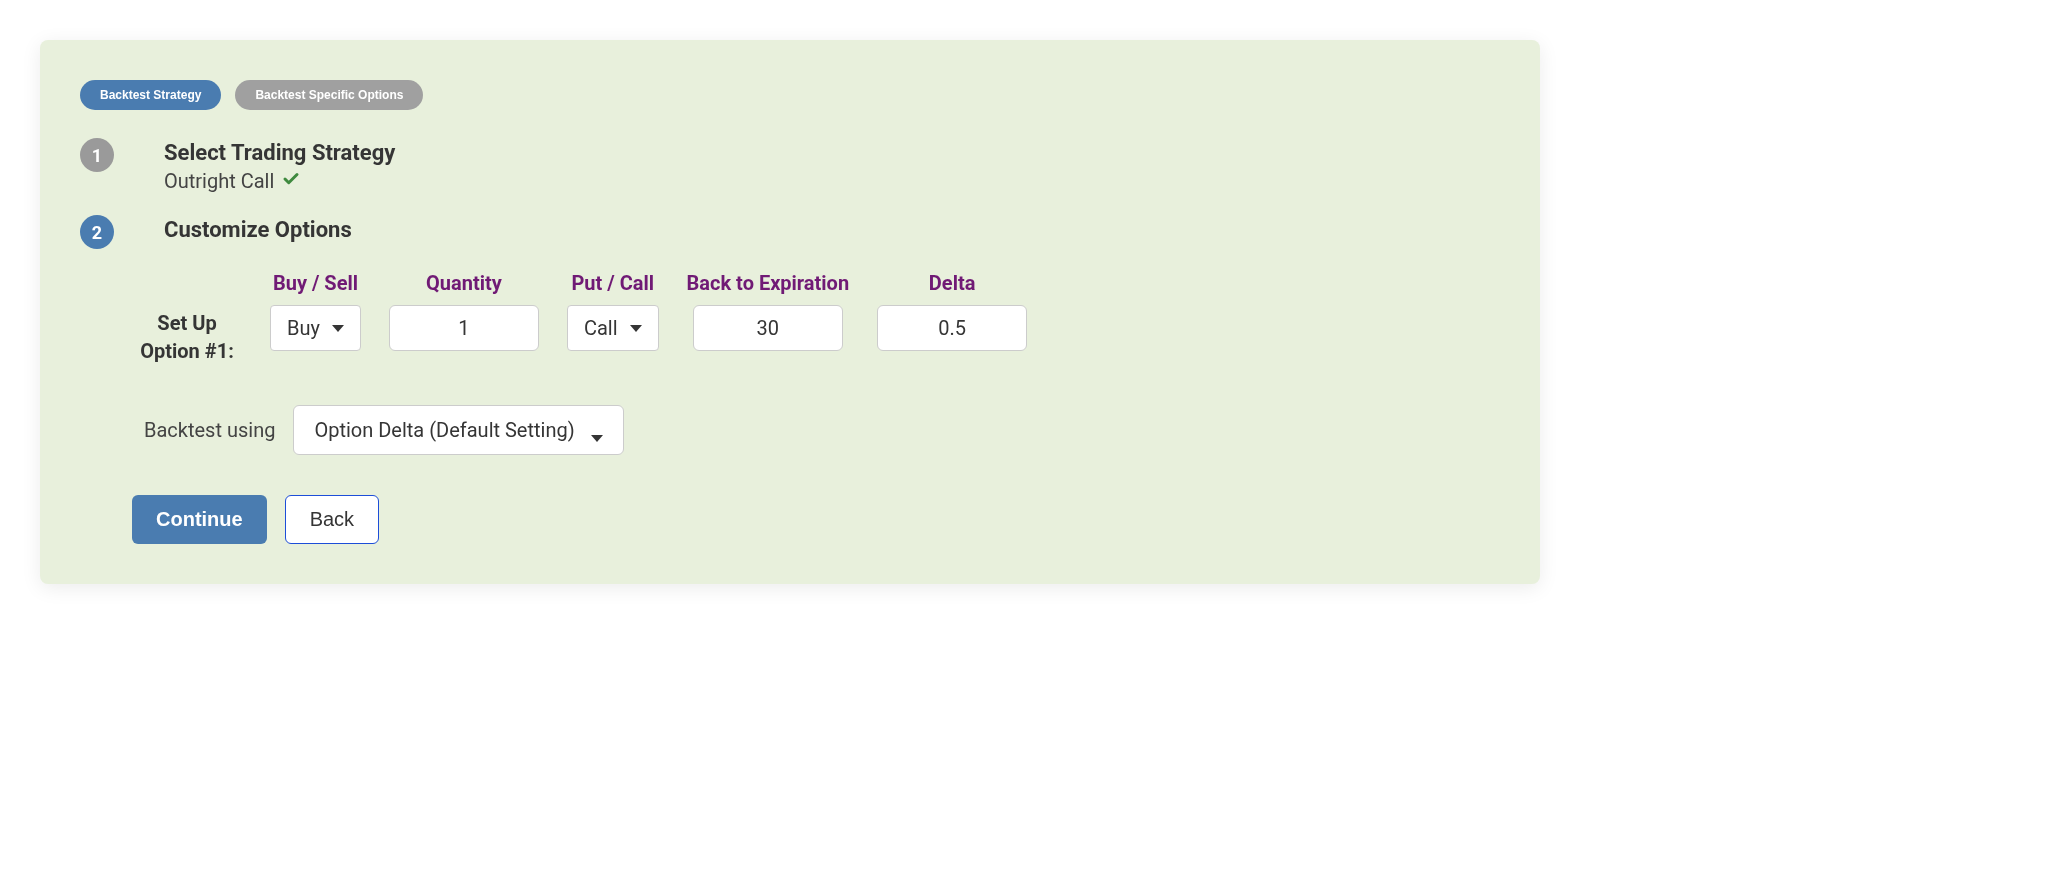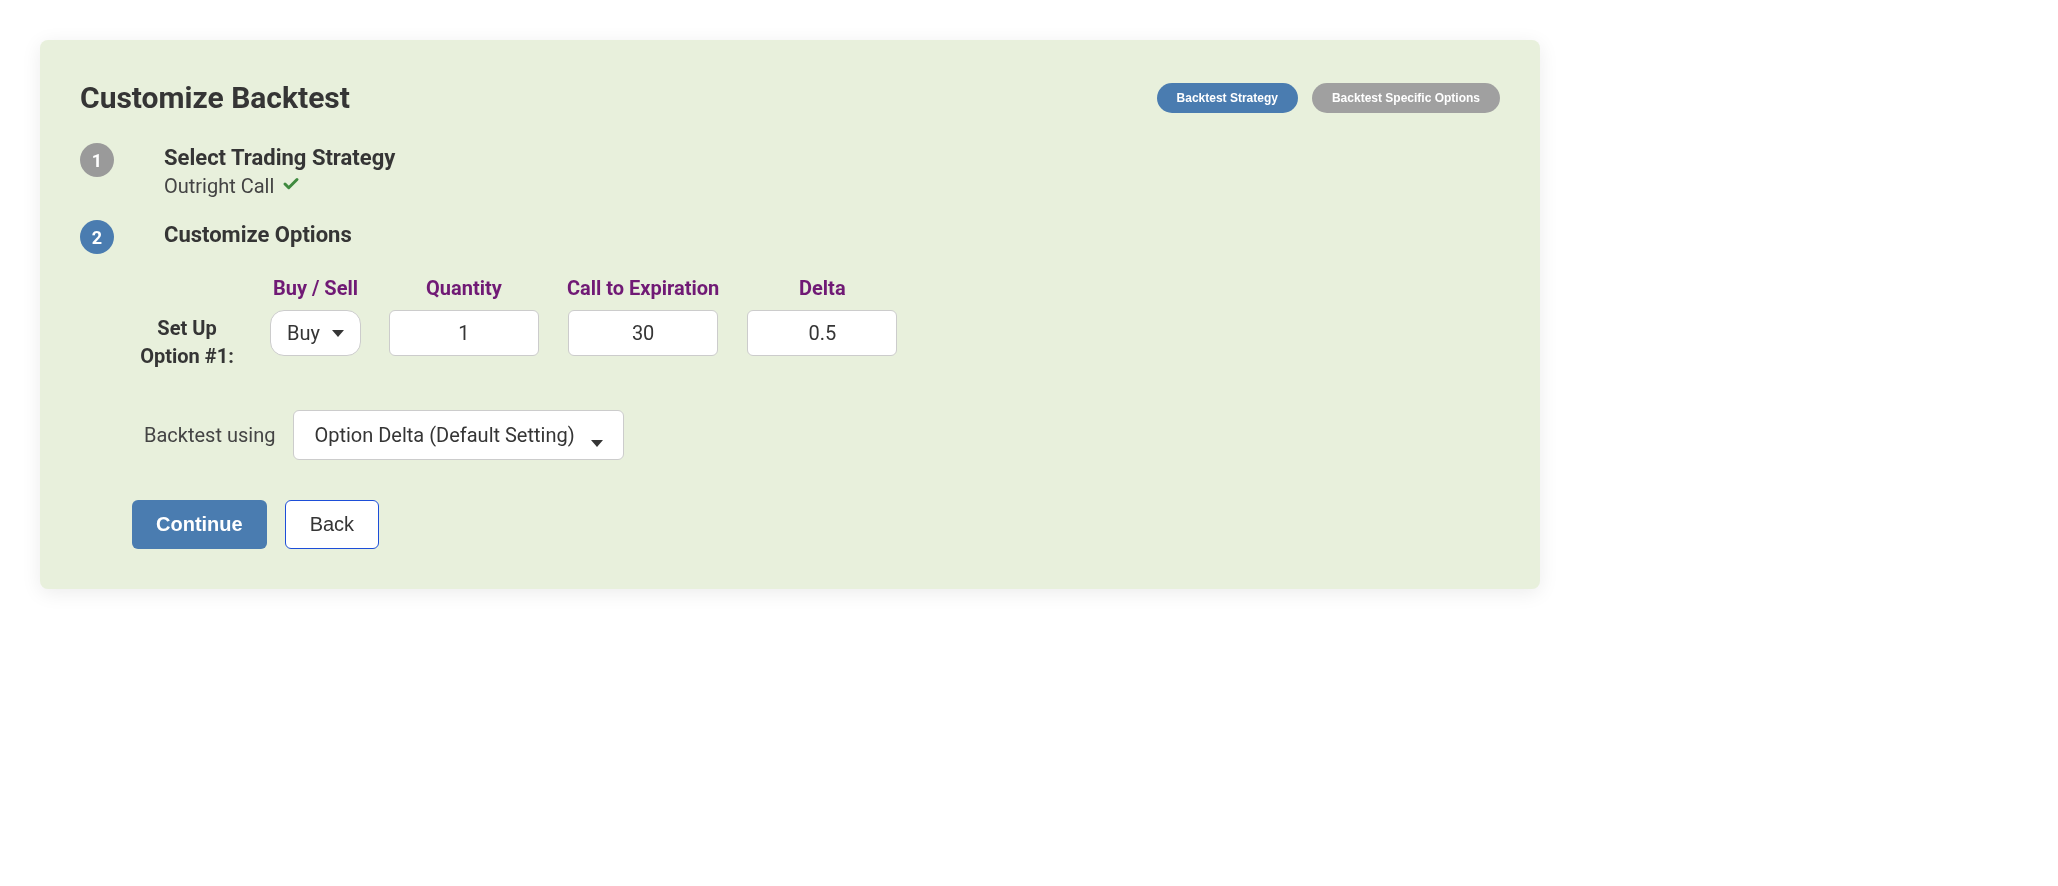--- a/index.html
+++ b/index.html
@@ -114,21 +114,21 @@
     }
     .field-label {
       font-size: 20px;
       font-weight: 700;
       color: #701a75;
       white-space: nowrap;
     }
     .dropdown {
       background: #ffffff;
       border: 1px solid #cccccc;
-      border-radius: 14px;
+      border-radius: 4px;
       padding: 10px 16px;
       font-size: 20px;
       color: #353535;
       display: flex;
       align-items: center;
       gap: 12px;
       cursor: pointer;
       min-width: 90px;
       justify-content: center;
     }
@@ -196,21 +196,20 @@
       font-size: 20px;
       cursor: pointer;
     }
   </style>
 </head>
 <body>
 
 <div class="card">
 
   <div class="header-row">
-    <h1 class="page-title">Customize Backtest</h1>
     <div class="tabs">
       <button class="tab-pill tab-active">Backtest Strategy</button>
       <button class="tab-pill tab-inactive">Backtest Specific Options</button>
     </div>
   </div>
 
   <div class="step-row">
     <div class="step-badge badge-gray">1</div>
     <div class="step-content">
       <div class="step-title">Select Trading Strategy</div>
@@ -246,23 +245,30 @@
           <span>Buy</span>
           <span class="caret-down"></span>
         </div>
       </div>
 
       <div class="field-col">
         <div class="field-label">Quantity</div>
         <input class="input-box" value="1" style="">
       </div>
 
-
-      <div class="field-col">
-        <div class="field-label">Call to Expiration</div>
+      <div class="field-col">
+        <div class="field-label">Put / Call</div>
+        <div class="dropdown">
+          <span>Call</span>
+          <span class="caret-down"></span>
+        </div>
+      </div>
+
+      <div class="field-col">
+        <div class="field-label">Back to Expiration</div>
         <input class="input-box" value="30" style="">
       </div>
 
       <div class="field-col">
         <div class="field-label">Delta</div>
         <input class="input-box" value="0.5" style="">
       </div>
     </div>
 
     <div class="backtest-using-row">

